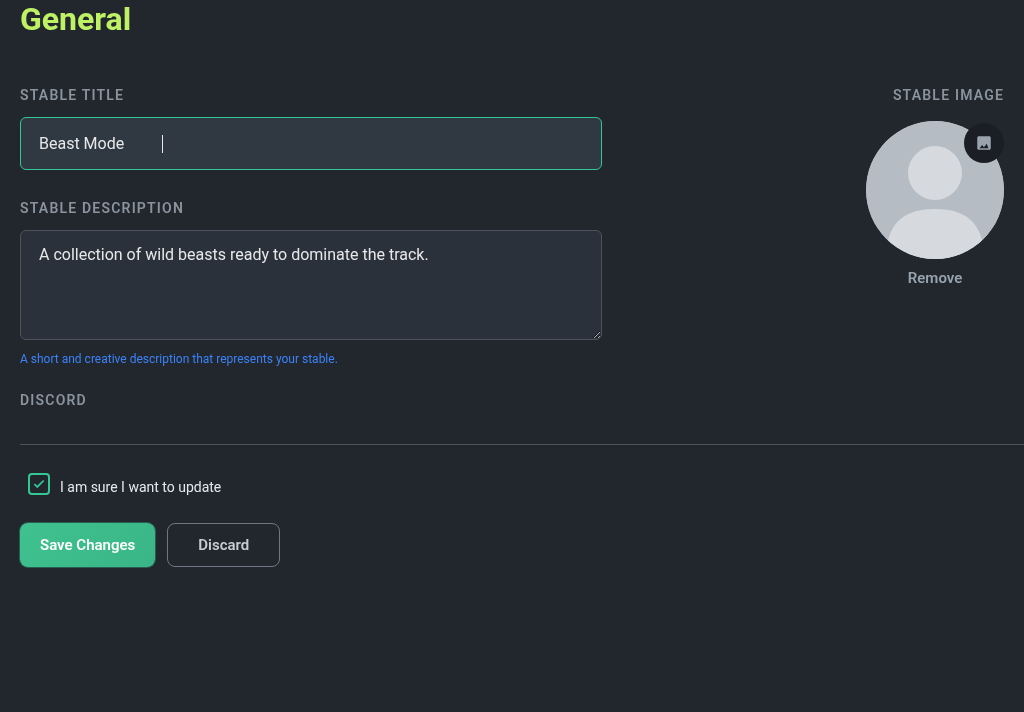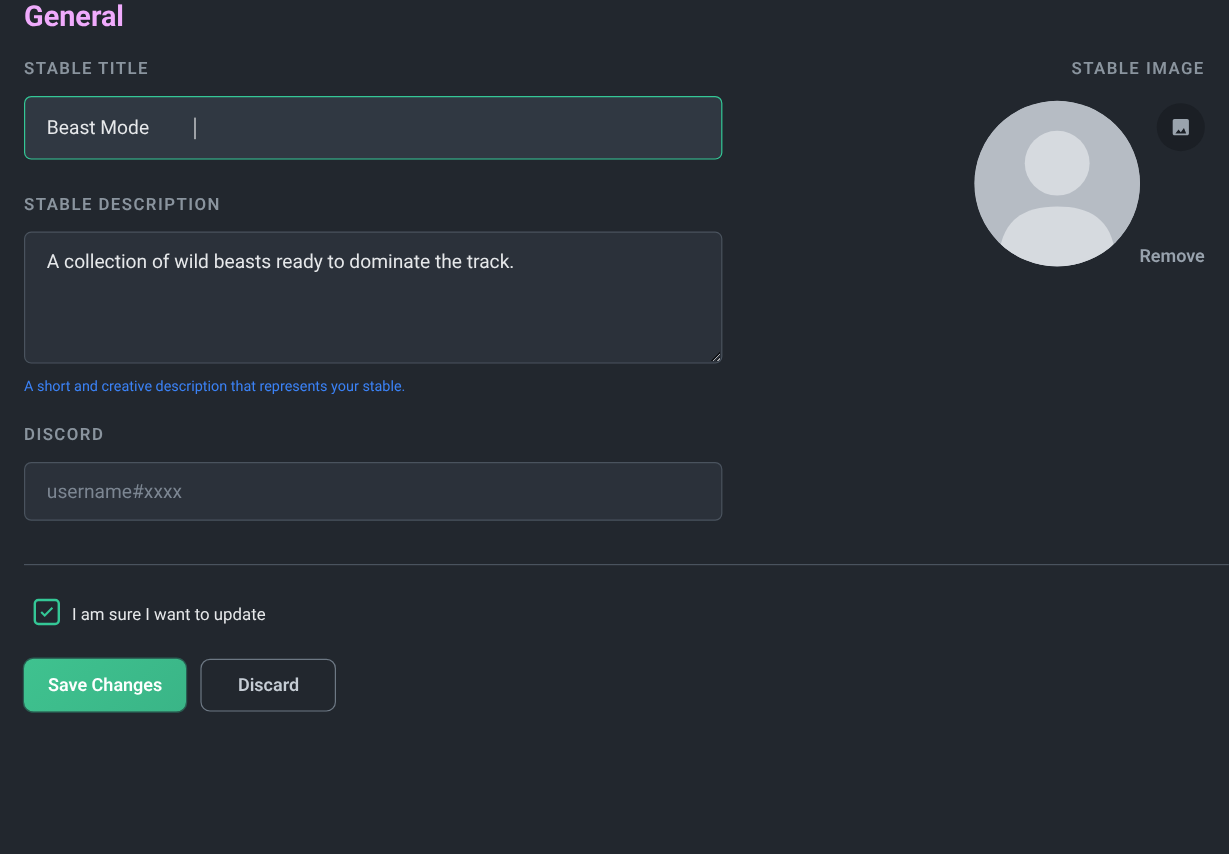--- a/index.html
+++ b/index.html
@@ -20,25 +20,25 @@
     width: 582px;
   }
   .right-col {
     flex: 1;
     padding-right: 20px;
     display: flex;
     flex-direction: column;
     align-items: flex-end;
   }
   .page-title {
-    font-size: 24px;
+    font-size: 32px;
     font-weight: 700;
-    color: #f0abfc;
+    color: #bef264;
     margin-top: 0px;
-    margin-bottom: 22px;
+    margin-bottom: 49px;
   }
   .field-label {
     font-size: 14px;
     font-weight: 600;
     letter-spacing: 1.2px;
     color: #8a949e;
     margin-bottom: 14px;
     text-transform: uppercase;
   }
   .right-col .field-label {
@@ -67,21 +67,22 @@
     font-size: 12px;
     color: #3b82f6;
     margin-top: 8px;
   }
   .field-group { margin-bottom: 30px; }
   .field-group.tight { margin-bottom: 26px; }
 
   .avatar-wrap {
     position: relative;
     display: flex;
-    align-items: flex-end;
+    flex-direction: column;
+    align-items: center;
   }
   .avatar {
     width: 138px;
     height: 138px;
     border-radius: 50%;
     background: #b6bcc4;
     display: flex;
     align-items: center;
     justify-content: center;
     position: relative;
@@ -203,21 +204,20 @@
 
     <div class="field-group tight">
       <div class="field-label">STABLE DESCRIPTION</div>
       <textarea class="textarea" style="">A collection of wild beasts ready to dominate the track.</textarea>
       <div class="hint">A short and creative description that represents your stable.</div>
     </div>
 
 
     <div class="field-group">
       <div class="field-label">DISCORD</div>
-      <input class="input" type="text" placeholder="username#xxxx" style="">
     </div>
 
   </div>
 
   <div class="right-col">
     <div class="field-label">STABLE IMAGE</div>
     <div class="avatar-wrap">
       <div class="avatar">
         <svg width="138" height="138" viewBox="0 0 138 138">
           <circle cx="69" cy="69" r="69" fill="#b6bcc4"></circle>

